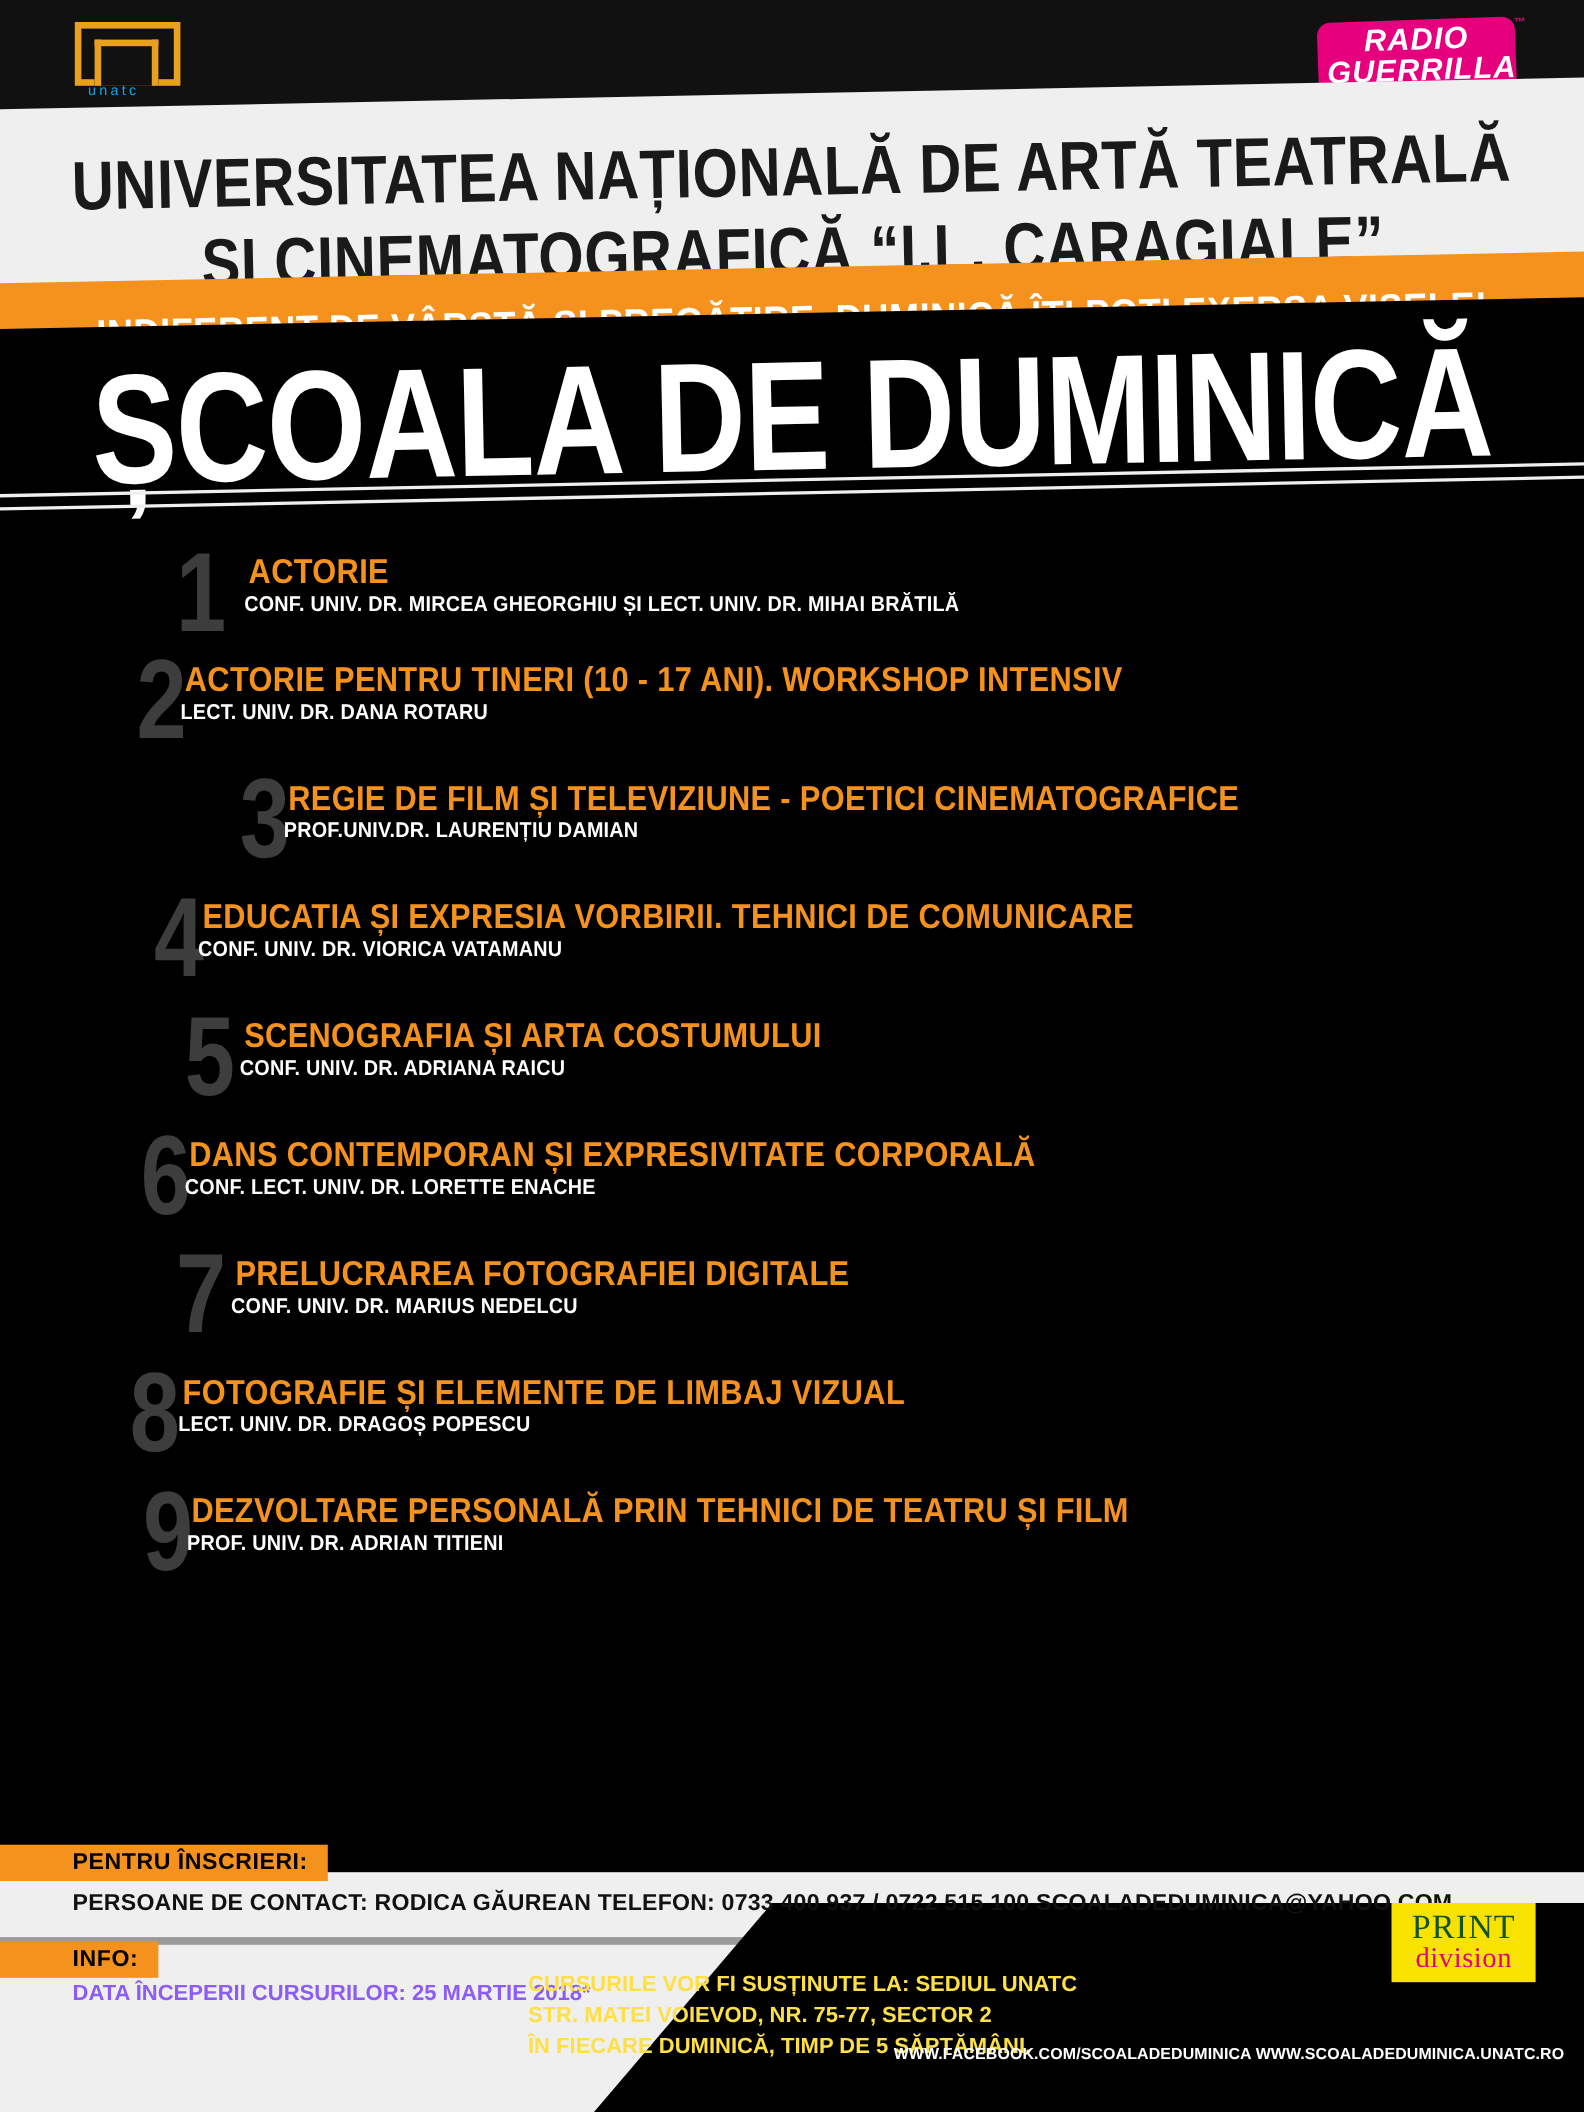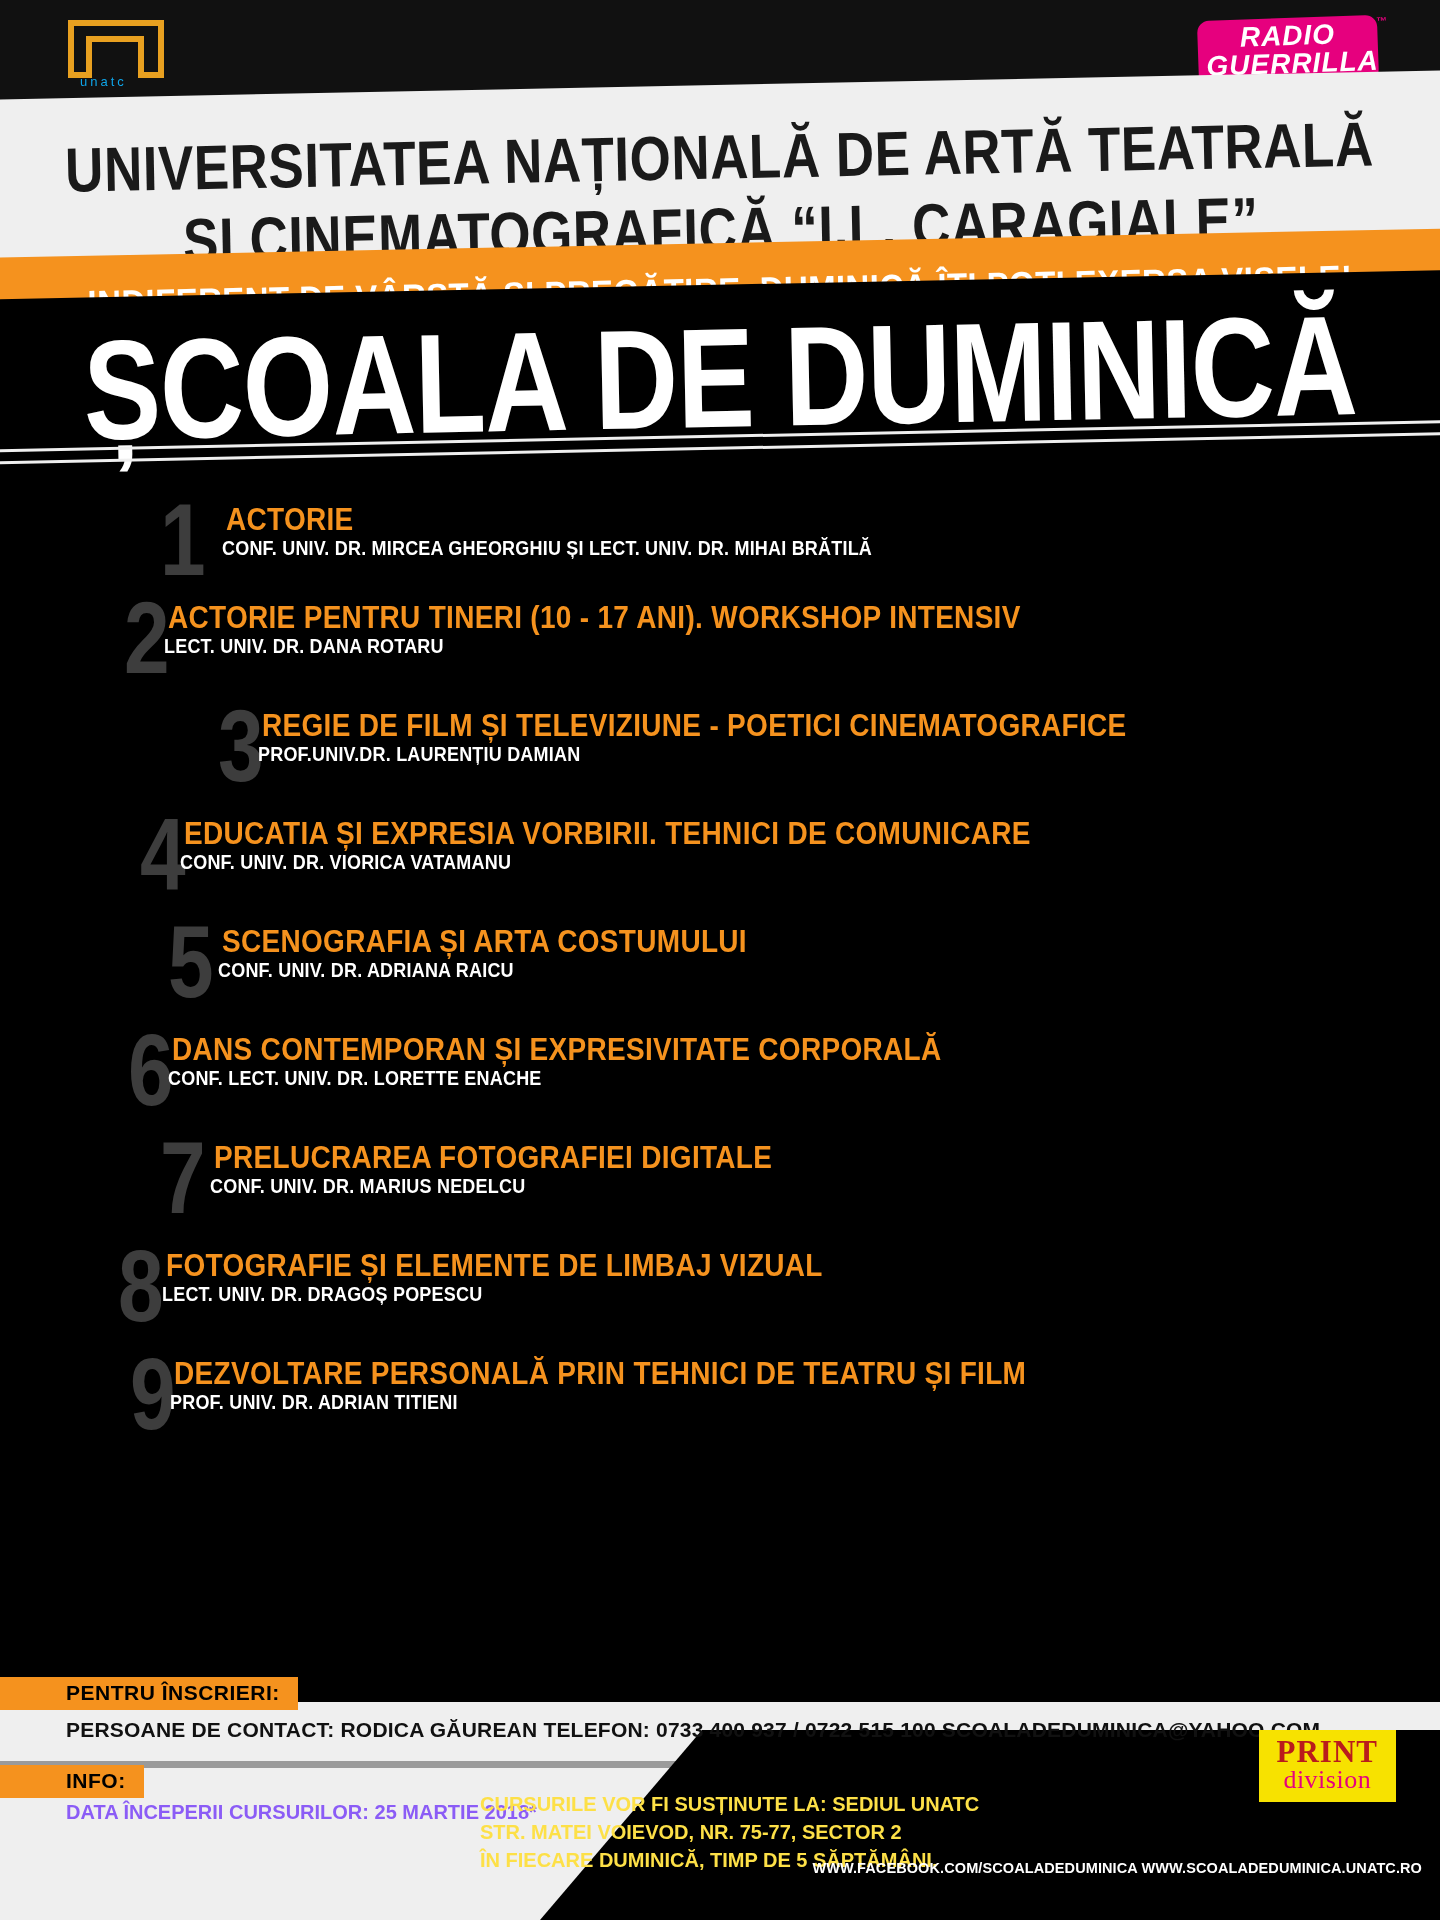--- a/index.html
+++ b/index.html
@@ -277,23 +277,23 @@
   
   .print-div {
     position: absolute;
     right: 44px; bottom: 118px;
     background: #F7E200;
     padding: 6px 18px 8px;
     text-align: center;
     line-height: 1.02;
   }
   .print-div .l1 {
-    color: #b91c1c;
+    color: #14532d;
     font-size: 31px;
-    font-weight: bold;
+    font-weight: normal;
     letter-spacing: 1px;
     font-family: "Liberation Serif", serif;
   }
   .print-div .l2 {
     color: #E6007E;
     font-size: 26px;
     font-weight: normal;
     letter-spacing: 0.5px;
     font-family: "Liberation Serif", serif;
   }

